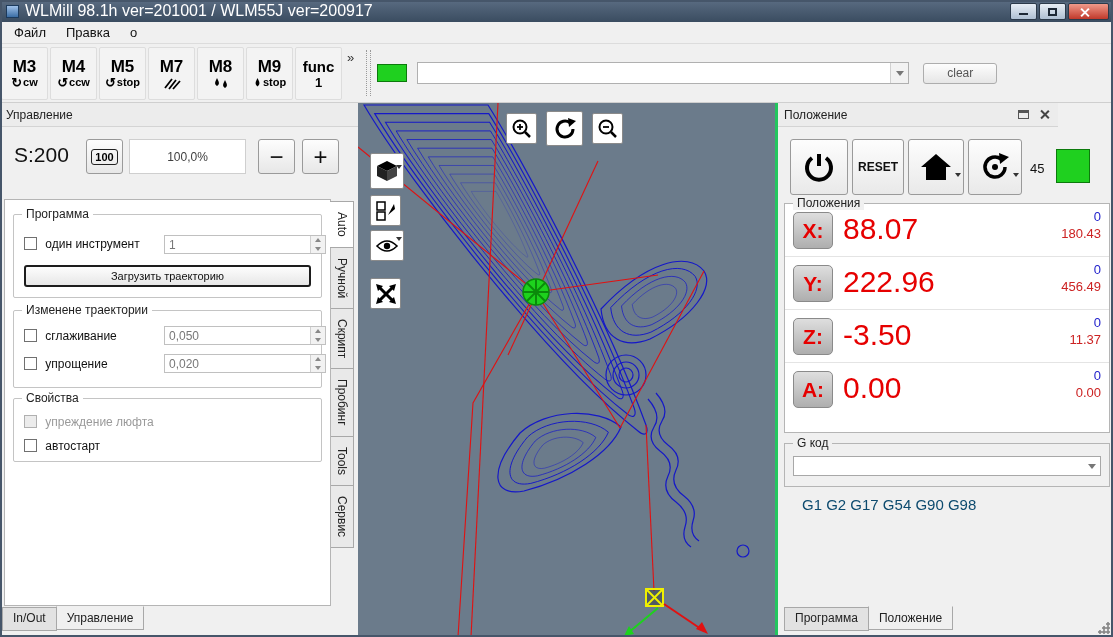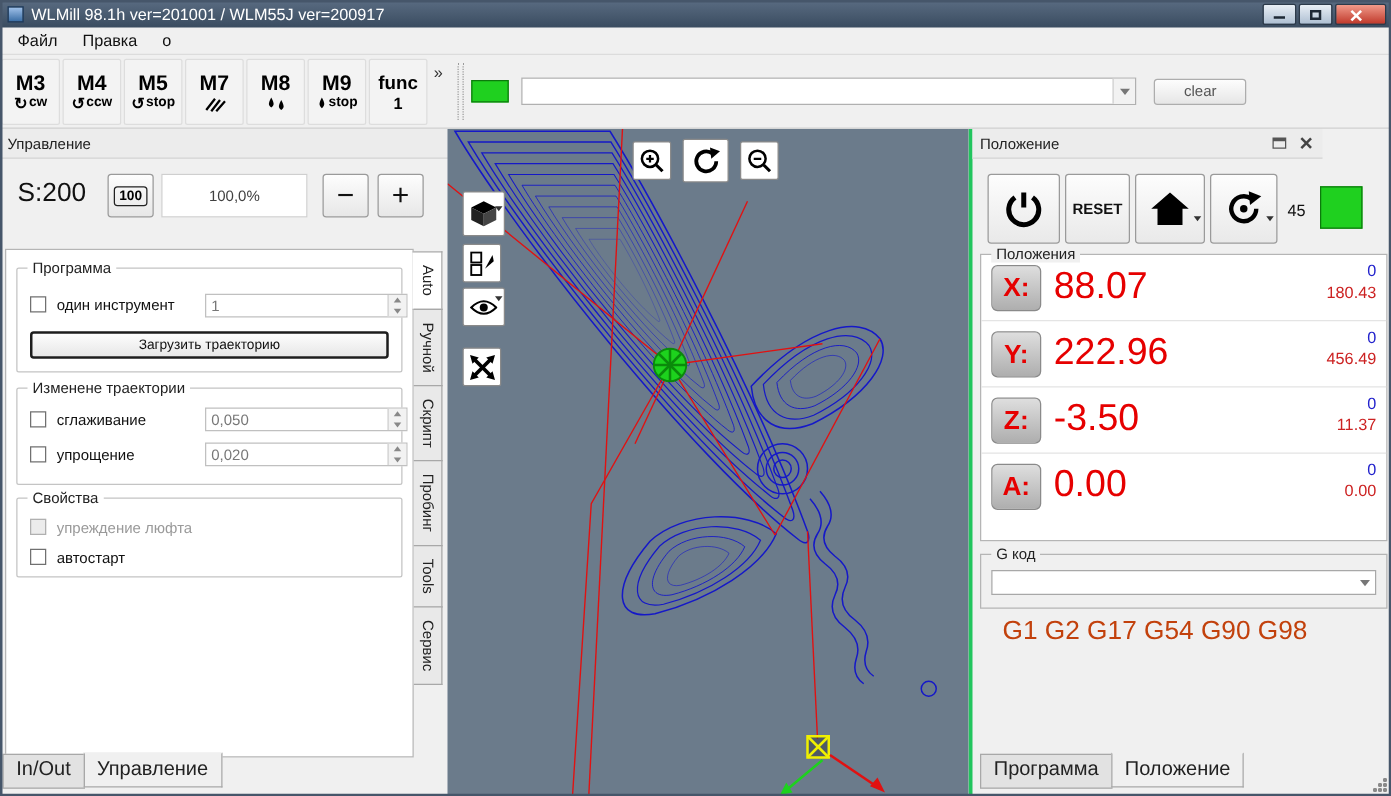--- a/index.html
+++ b/index.html
@@ -4,21 +4,21 @@
 <style>
   * { box-sizing: border-box; margin: 0; padding: 0; }
   html,body { width:1113px; height:637px; font-family:"Liberation Sans", sans-serif; background:#f0f0f0; overflow:hidden; }
   .window { position:absolute; inset:0; width:1113px; height:637px; background:#f0f0f0; }
   .frame { position:absolute; inset:0; border:2px solid #46566a; pointer-events:none; z-index:200; }
 
   
   .titlebar { position:absolute; left:0; top:0; width:1113px; height:22px;
     background:linear-gradient(#5a6c82,#3a4c60); display:flex; align-items:center; padding:0 4px; z-index:50;}
   .app-icon { width:13px; height:13px; margin:0 6px 0 2px; background:linear-gradient(#9fc0e8,#3b6ea5); border:1px solid #1c3a5c; }
-  .titlebar .title { color:#fff; font-size:13px; flex:1; white-space:nowrap; overflow:hidden; }
+  .titlebar .title { color:#fff; font-size:16px; flex:1; white-space:nowrap; overflow:hidden; }
   .win-controls { display:flex; gap:2px; }
   .winbtn { width:27px; height:17px; border:1px solid #2c3a4a; border-radius:2px;
     background:linear-gradient(#e8eef5,#aebfd2); position:relative; cursor:default; }
   .winbtn.close { width:41px; background:linear-gradient(#f09a8a,#c0392b); }
   .glyph-min { position:absolute; left:8px; bottom:4px; width:9px; height:2px; background:#1d2835; }
   .glyph-max { position:absolute; left:8px; top:4px; width:9px; height:8px; border:2px solid #1d2835; }
   .glyph-close-a,.glyph-close-b { position:absolute; left:15px; top:3px; width:2px; height:11px; background:#fff; }
   .glyph-close-a { transform:rotate(45deg);} .glyph-close-b { transform:rotate(-45deg);}
 
   
@@ -83,21 +83,21 @@
   .tri-dn-s { width:0;height:0;border-left:3px solid transparent;border-right:3px solid transparent;border-top:4px solid #888;}
   .load-btn { position:absolute; left:10px; right:10px; top:50px; height:22px; border:2px solid #1d1d1d; border-radius:3px;
     background:linear-gradient(#fdfdfd,#e7e7e7); font-size:11px; color:#111; text-align:center; line-height:18px;}
 
   .side-tabs { position:absolute; left:331px; top:98px; width:27px; }
   .vtab { writing-mode:vertical-rl; text-orientation:mixed; font-size:12px; color:#222; background:#e9e9e9;
     border:1px solid #a8a8a8; border-left:none; padding:10px 4px; width:23px; text-align:center; margin-bottom:-1px;}
   .vtab.selected { background:#fff; width:24px; margin-left:-1px; }
 
   .bottom-tabs { position:absolute; left:2px; bottom:6px; display:flex; }
-  .btab { font-size:16px; color:#222; background:#e2e2e2; border:1px solid #a8a8a8; padding:3px 10px 4px; margin-right:-1px;}
+  .btab { font-size:12px; color:#222; background:#e2e2e2; border:1px solid #a8a8a8; padding:3px 10px 4px; margin-right:-1px;}
   .btab.selected { background:#f0f0f0; border-top:1px solid #f0f0f0; position:relative; top:-1px; padding-top:4px;}
 
   
   .view { position:absolute; left:358px; top:103px; width:417px; height:534px; background:#6b7b8b; overflow:hidden; }
   .scene { position:absolute; left:0; top:0; }
   .vbtn { position:absolute; background:#fff; border:1px solid #8a8a8a; border-radius:2px;
     display:flex; align-items:center; justify-content:center; z-index:10;}
   .vbtn .dd { position:absolute; right:1px; bottom:1px; }
   .tri-dd { width:0;height:0;border-left:3px solid transparent;border-right:3px solid transparent;border-top:4px solid #333;}
 
@@ -118,21 +118,21 @@
     background:linear-gradient(#dedede,#aeaeae); color:#e60000; font-size:21px; font-weight:bold;
     display:flex; align-items:center; justify-content:center; }
   .axis-value { position:absolute; left:58px; top:8px; font-size:30px; color:#e60000; }
   .axis-zero { position:absolute; right:8px; top:5px; font-size:13px; color:#2222cc; text-align:right;}
   .axis-limit { position:absolute; right:8px; top:22px; font-size:13px; color:#cc2222; text-align:right;}
 
   .gcode-group { position:absolute; left:6px; top:340px; width:326px; height:44px; border:1px solid #b5b5b5; }
   .gcode-group .gtitle { background:#f0f0f0; }
   .gcode-combo { position:absolute; left:8px; right:8px; top:12px; height:20px; background:#fff; border:1px solid #a8a8a8; }
   .gcode-combo .arrow-box { position:absolute; right:0; top:0; width:17px; height:18px; display:flex; align-items:center; justify-content:center; }
-  .gcode-text { position:absolute; left:24px; top:392px; font-size:21px; color:#c2410c; line-height:19px; }
+  .gcode-text { position:absolute; left:24px; top:392px; font-size:15px; color:#0c4a6e; line-height:19px; }
 
   .resize-grip { position:absolute; right:3px; bottom:3px; width:12px; height:12px; z-index:150;
     background:
       radial-gradient(circle at 10px 10px, #8a8a8a 1.5px, transparent 2px),
       radial-gradient(circle at 6px 10px, #8a8a8a 1.5px, transparent 2px),
       radial-gradient(circle at 10px 6px, #8a8a8a 1.5px, transparent 2px),
       radial-gradient(circle at 2px 10px, #8a8a8a 1.5px, transparent 2px),
       radial-gradient(circle at 6px 6px, #8a8a8a 1.5px, transparent 2px),
       radial-gradient(circle at 10px 2px, #8a8a8a 1.5px, transparent 2px);}
 </style>

